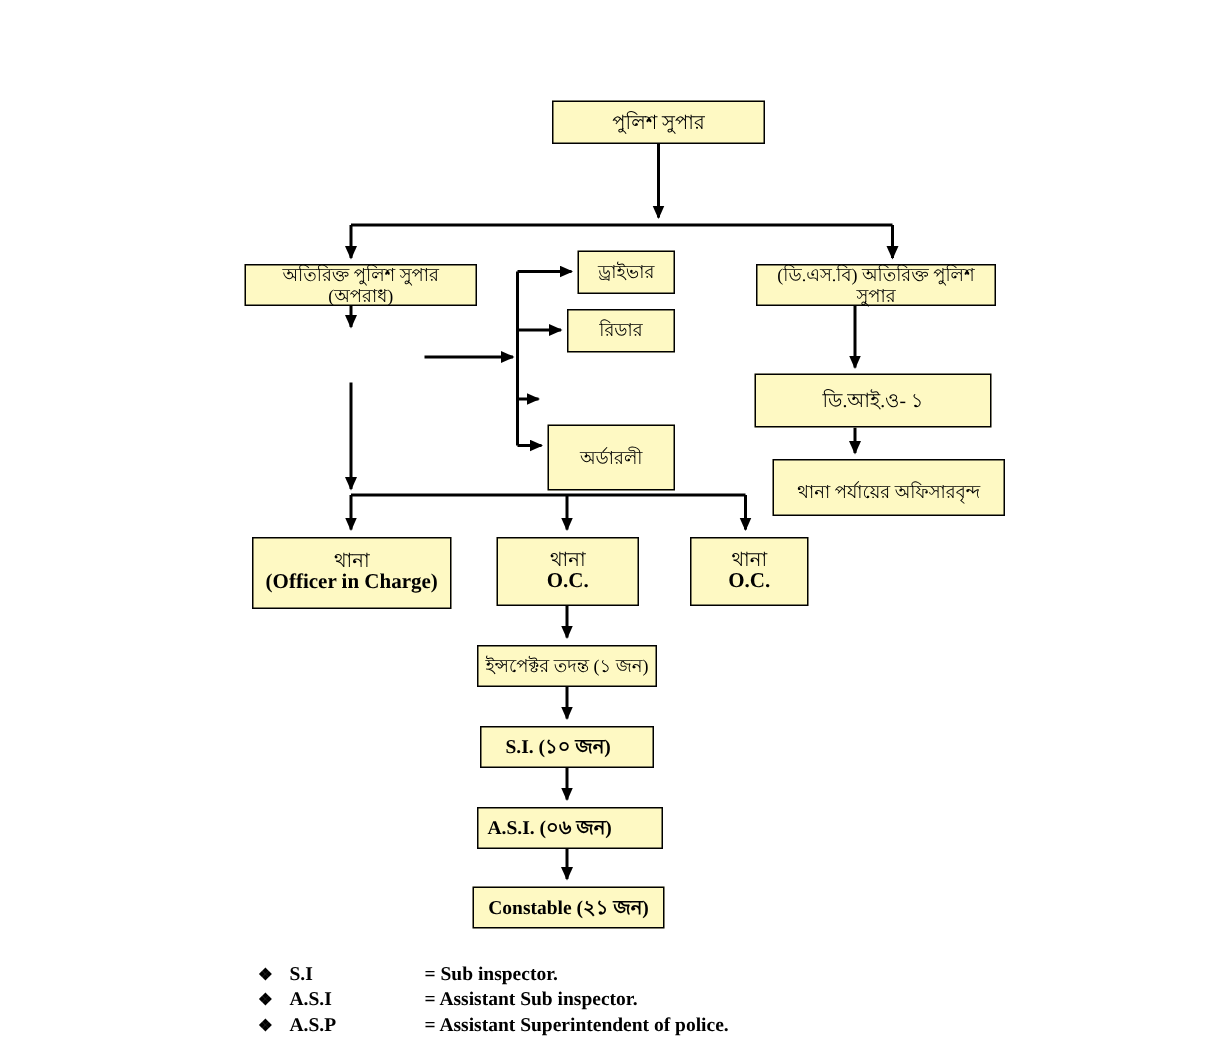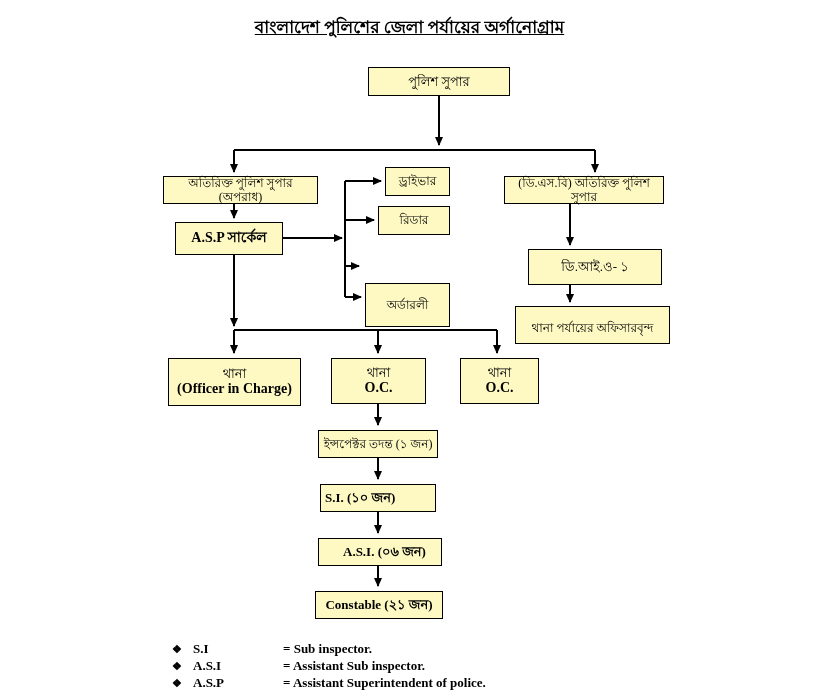--- a/index.html
+++ b/index.html
@@ -48,21 +48,20 @@
   }
   .legend-row { display: flex; align-items: baseline; height: 17px; }
   .legend-bullet { width: 21px; font-size: 11px; }
   .legend-term { width: 90px; }
 </style>
 </head>
 <body>
 
 <div class="canvas">
 
-  <div class="title">বাংলাদেশ পুলিশের জেলা পর্যায়ের অর্গানোগ্রাম</div>
 
   <svg class="wires" width="819" height="695">
     <defs>
       <marker id="arrow" markerUnits="userSpaceOnUse" markerWidth="10" markerHeight="10" refX="8" refY="4" orient="auto">
         <path d="M0,0 L9,4 L0,8 Z" fill="#000"></path>
       </marker>
     </defs>
     <g stroke="#000" stroke-width="2" fill="none">
 
       <line x1="439" y1="96" x2="439" y2="145" marker-end="url(#arrow)"></line>
@@ -96,42 +95,39 @@
   </svg>
 
   <div class="node" style="left:368px;top:67px;width:142px;height:29px">
     <span>পুলিশ সুপার</span>
   </div>
 
   <div class="node fs12" style="left:163px;top:176px;width:155px;height:28px">
     <span>অতিরিক্ত পুলিশ সুপার (অপরাধ)</span>
   </div>
 
-  <div class="node bold fs14" style="left:175px;top:222px;width:108px;height:33px">
-    <span class="bold">A.S.P সার্কেল</span>
-  </div>
 
   <div class="node fs12" style="left:385px;top:167px;width:65px;height:29px">
     <span>ড্রাইভার</span>
   </div>
 
   <div class="node fs12" style="left:378px;top:206px;width:72px;height:29px">
     <span>রিডার</span>
   </div>
 
 
   <div class="node fs12" style="left:365px;top:283px;width:85px;height:44px">
     <span>অর্ডারলী</span>
   </div>
 
   <div class="node fs12" style="left:504px;top:176px;width:160px;height:28px">
     <span>(ডি.এস.বি) অতিরিক্ত পুলিশ সুপার</span>
   </div>
 
-  <div class="node" style="left:528px;top:249px;width:134px;height:36px">
+  <div class="node" style="left:503px;top:249px;width:158px;height:36px">
     <span>ডি.আই.ও- ১</span>
   </div>
 
   <div class="node fs12" style="left:515px;top:306px;width:155px;height:38px;justify-content:flex-start;padding-top:14px">
     <span>থানা পর্যায়ের অফিসারবৃন্দ</span>
   </div>
 
   <div class="node" style="left:168px;top:358px;width:133px;height:48px">
     <span>থানা</span>
     <span class="bold fs14">(Officer in Charge)</span>
@@ -144,25 +140,25 @@
 
   <div class="node" style="left:460px;top:358px;width:79px;height:46px">
     <span>থানা</span>
     <span class="bold fs14">O.C.</span>
   </div>
 
   <div class="node fs12" style="left:318px;top:430px;width:120px;height:28px">
     <span>ইন্সপেক্টর তদন্ত (১ জন)</span>
   </div>
 
-  <div class="node bold" style="left:320px;top:484px;width:116px;height:28px;justify-content:center;align-items:flex-start;padding-left:4px">
+  <div class="node bold" style="left:320px;top:484px;width:116px;height:28px;justify-content:center;align-items:flex-start;padding-left:16px">
     <span class="bold">S.I. (১০ জন)</span>
   </div>
 
-  <div class="node bold" style="left:318px;top:538px;width:124px;height:28px;justify-content:center;align-items:flex-start;padding-left:24px">
+  <div class="node bold" style="left:318px;top:538px;width:124px;height:28px;justify-content:center;align-items:flex-start;padding-left:6px">
     <span class="bold">A.S.I. (০৬ জন)</span>
   </div>
 
   <div class="node bold" style="left:315px;top:591px;width:128px;height:28px">
     <span class="bold">Constable (২১ জন)</span>
   </div>
 
   <div class="legend">
     <div class="legend-row">
       <span class="legend-bullet">❖</span>

